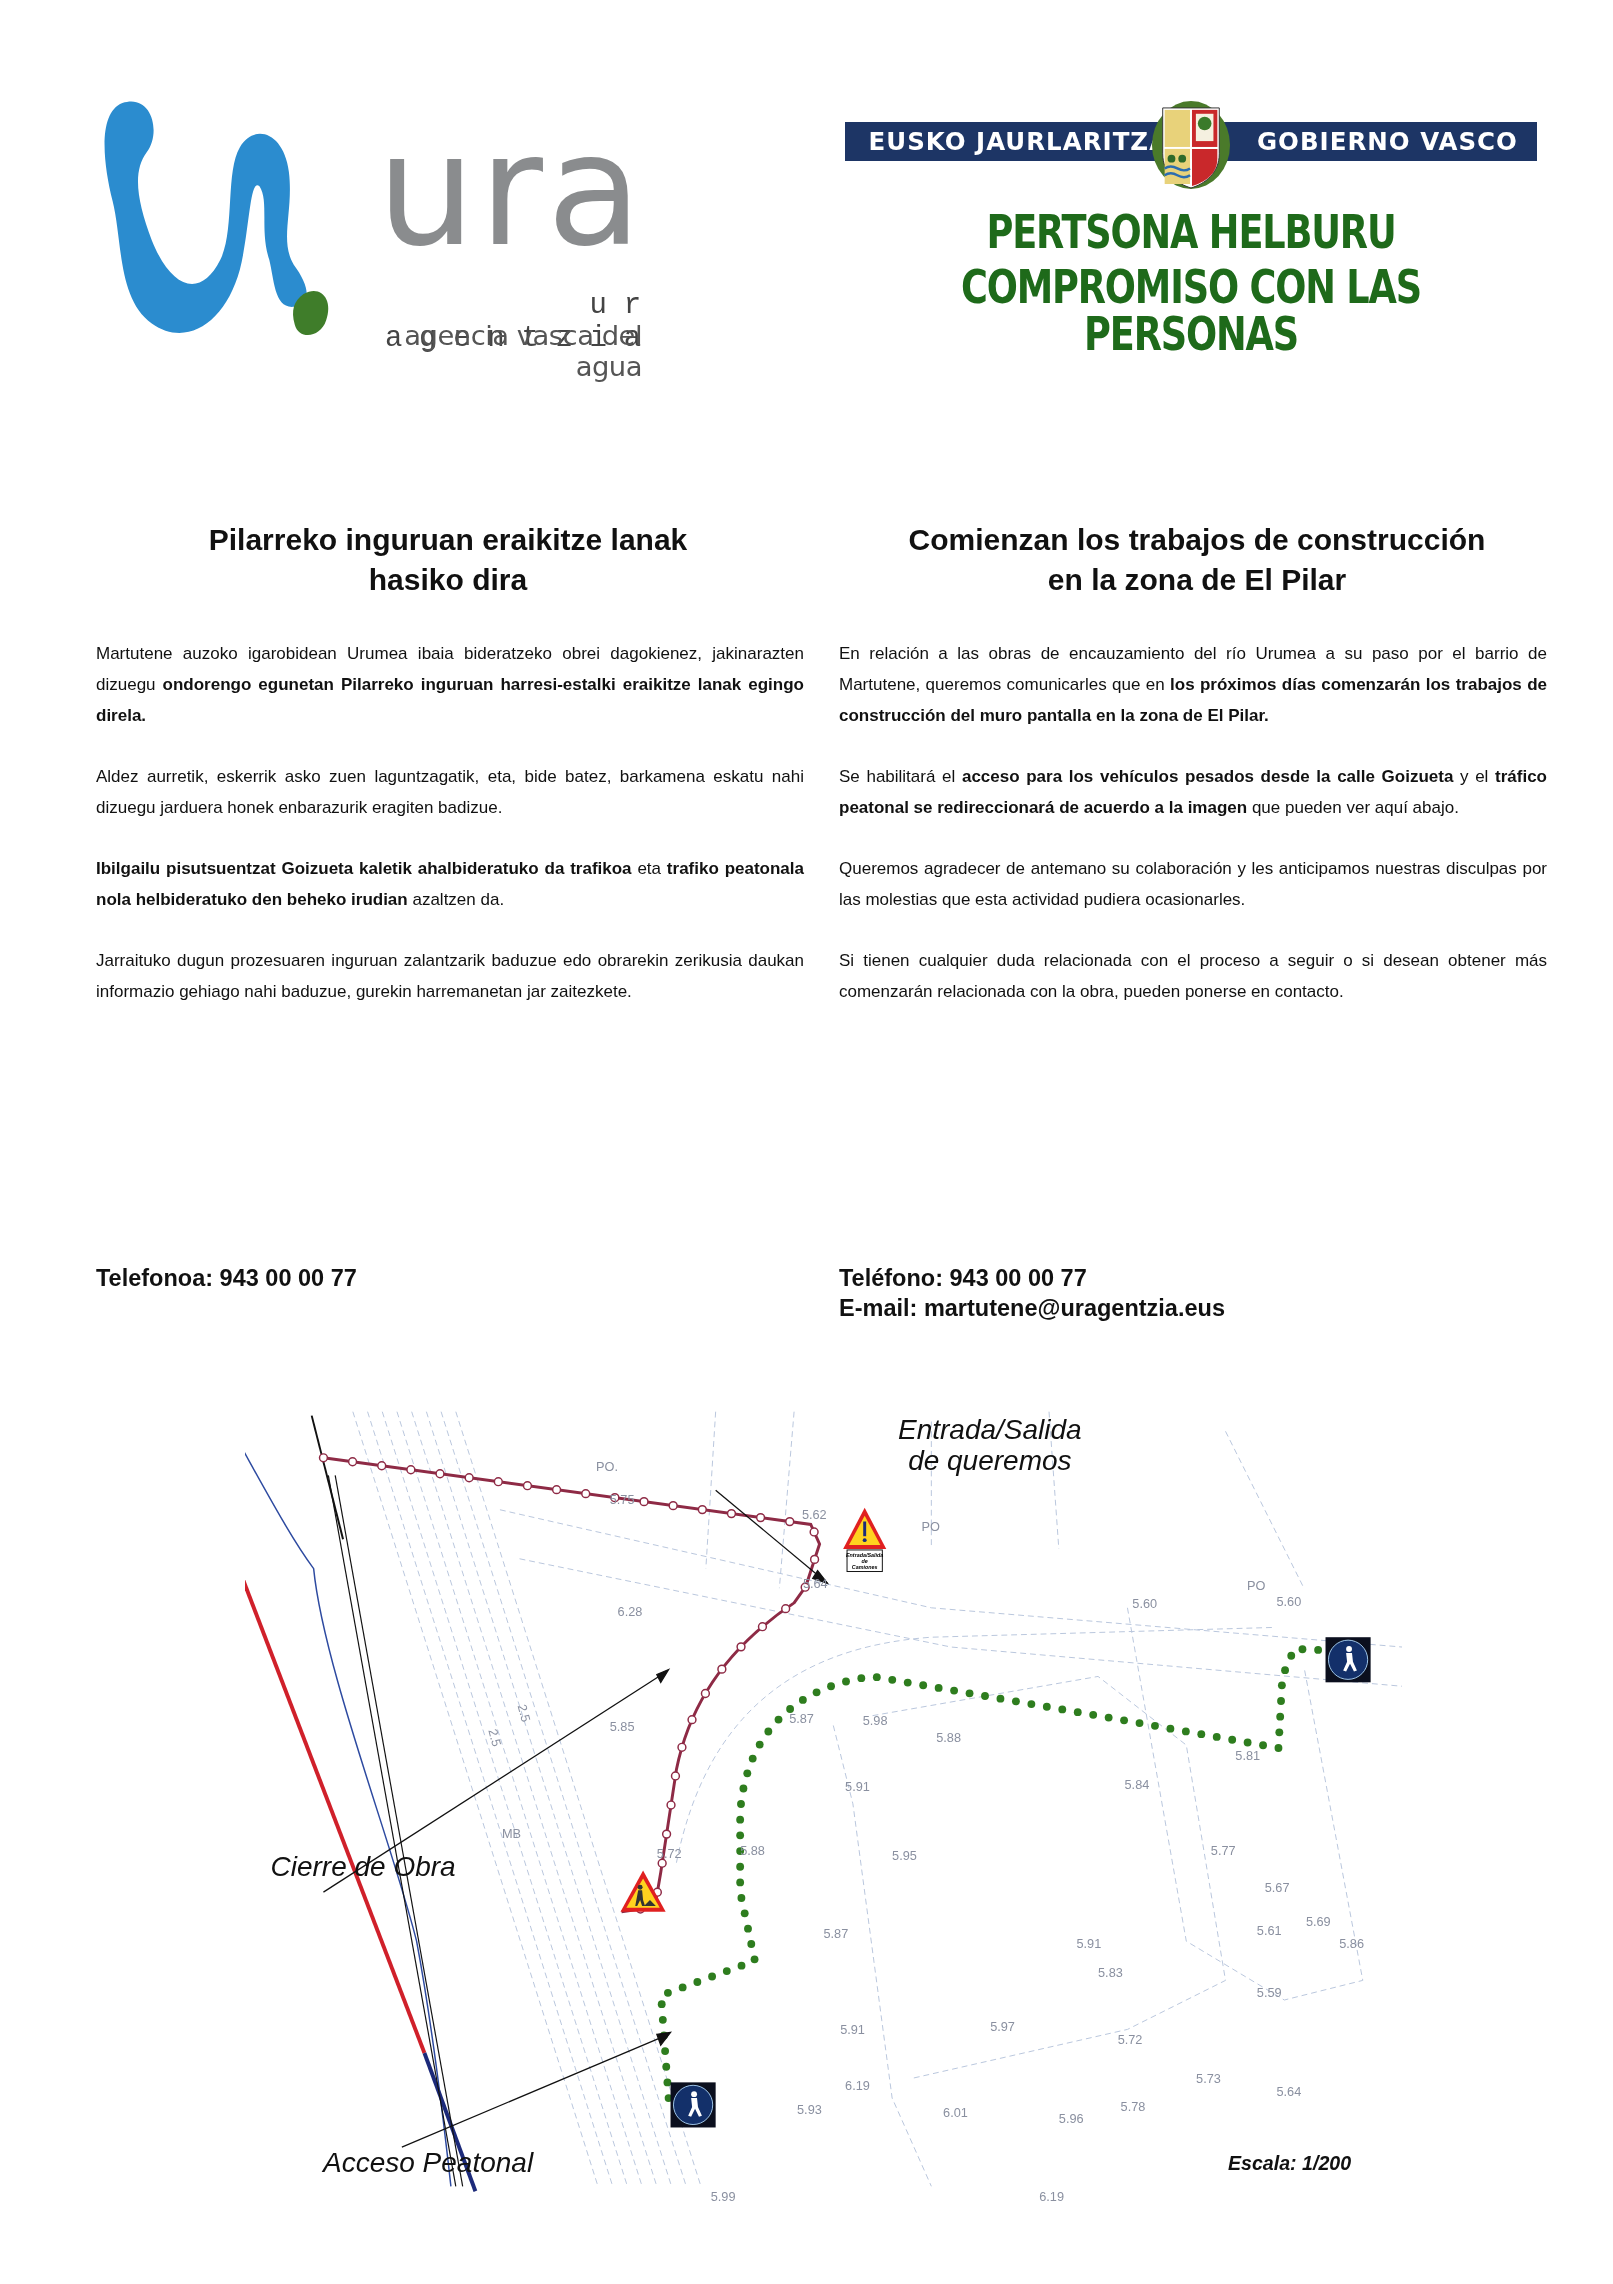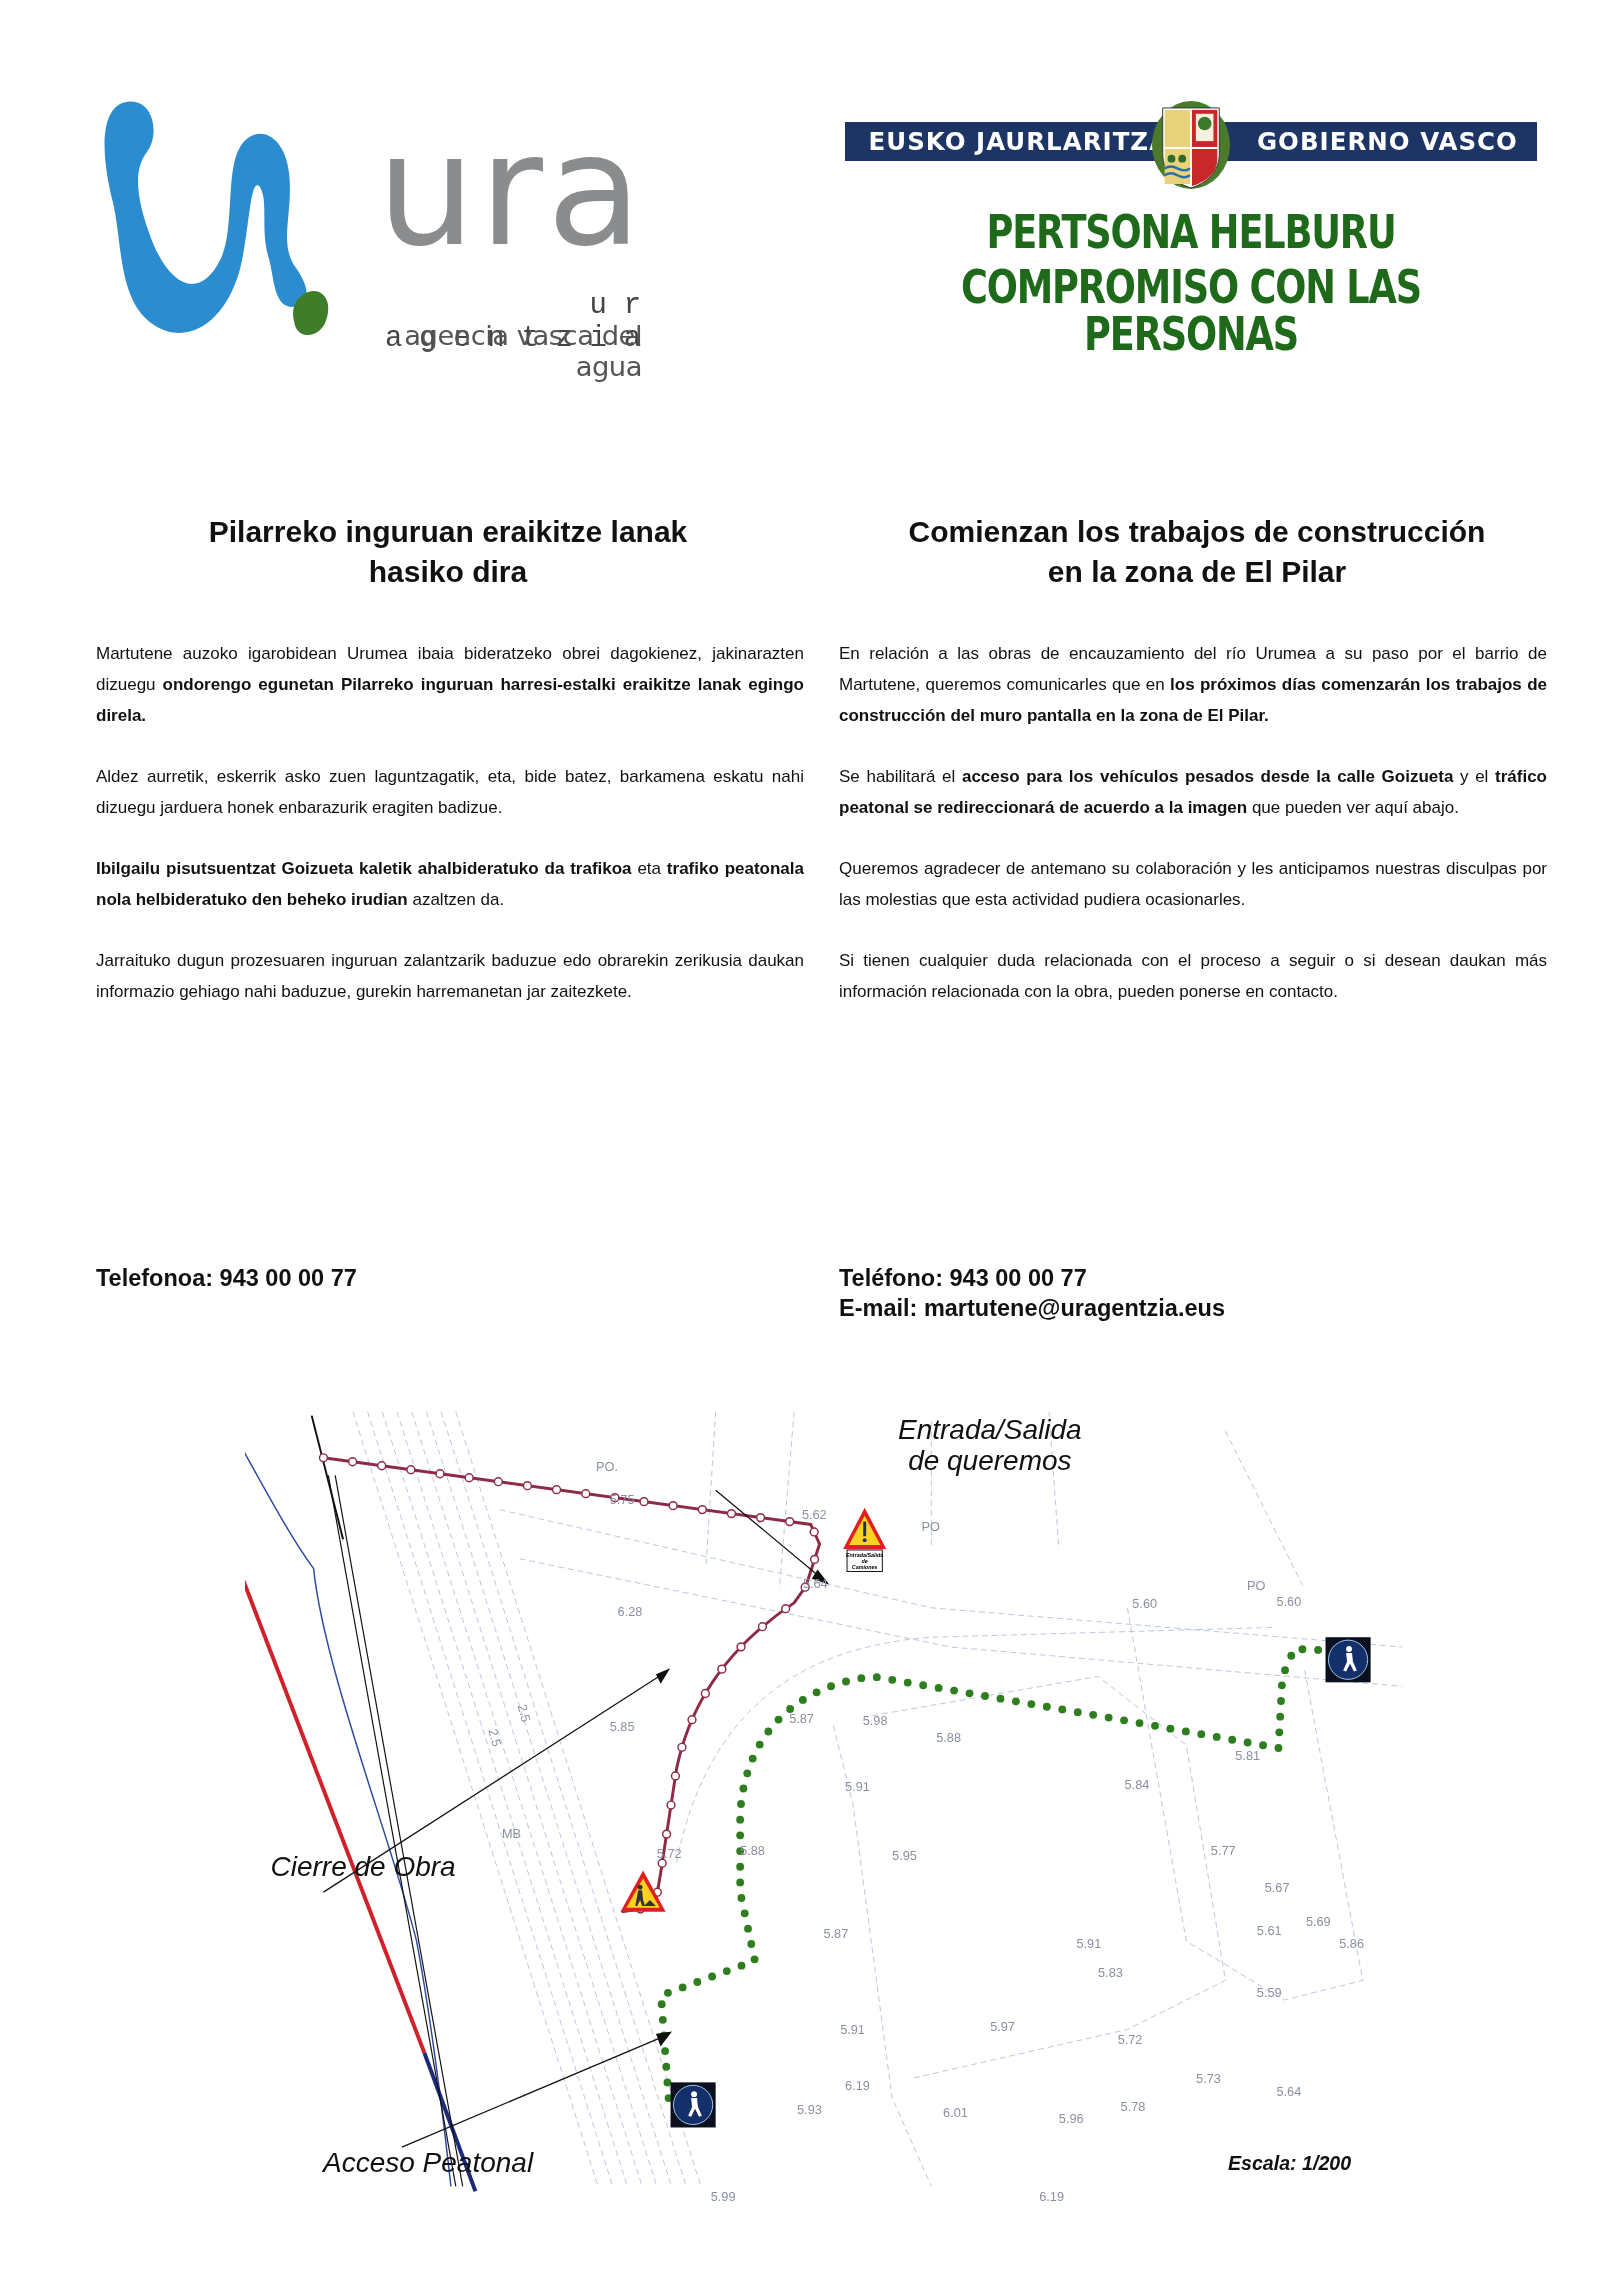--- a/index.html
+++ b/index.html
@@ -20,21 +20,21 @@
   #gv-banner { left: 845px; top: 122px; width: 692px; height: 39px; background: #1d3565; }
   .gv-text { position: absolute; top: 4.9px; color: #fff; font-size: 24.5px; font-weight: bold;
              letter-spacing: 1px; font-family: "DejaVu Sans", sans-serif; }
   #gv-shield { left: 1151px; top: 100px; width: 80px; height: 90px; }
   .slogan { position: absolute; left: 845px; width: 692px; text-align: center; color: #1e6a1a;
             font-weight: bold; font-size: 47px; letter-spacing: -1.5px; transform: scaleX(0.78);
             font-family: "DejaVu Sans", sans-serif; line-height: 1; }
 
   
   .title { position: absolute; width: 686px; text-align: center; font-weight: bold;
-           font-size: 30px; line-height: 40px; }
+           font-size: 30px; line-height: 40px; margin-top: 8px; }
   .col { position: absolute; width: 708px; font-size: 17px; line-height: 31px;
          text-align: justify; }
   .col p { margin: 0 0 30px 0; }
   .col b { font-weight: bold; }
   .contact { position: absolute; font-size: 23.5px; font-weight: bold; line-height: 30px; margin-top: 38px; }
 
   
   #map { left: 245px; top: 1392px; width: 1157px; height: 814px; }
   .map-label { position: absolute; font-style: italic; font-size: 28px; color: #111; white-space: nowrap; }
   .map-val { font-size: 13px; fill: #8a90a0; font-family: "Liberation Sans", sans-serif; }
@@ -87,21 +87,21 @@
 </div>
 
 <div class="title" style="left:849px; top:512px; width:696px">
   <div>Comienzan los trabajos de construcción</div>
   <div>en la zona de El Pilar</div>
 </div>
 <div class="col" style="left:839px; top:638px">
   <p><span>En relación a las obras de encauzamiento del río Urumea a su paso por el barrio de Martutene, queremos comunicarles que en </span><b>los próximos días comenzarán los trabajos de construcción del muro pantalla en la zona de El Pilar.</b></p>
   <p><span>Se habilitará el </span><b>acceso para los vehículos pesados desde la calle Goizueta</b><span> y el </span><b>tráfico peatonal se redireccionará de acuerdo a la imagen</b><span> que pueden ver aquí abajo.</span></p>
   <p>Queremos agradecer de antemano su colaboración y les anticipamos nuestras disculpas por las molestias que esta actividad pudiera ocasionarles.</p>
-  <p>Si tienen cualquier duda relacionada con el proceso a seguir o si desean daukan más información relacionada con la obra, pueden ponerse en contacto.</p>
+  <p>Si tienen cualquier duda relacionada con el proceso a seguir o si desean obtener más comenzarán relacionada con la obra, pueden ponerse en contacto.</p>
 </div>
 <div class="contact" style="left:839px; top:1225px">
   <div>Teléfono: 943 00 00 77</div>
   <div>E-mail: martutene@uragentzia.eus</div>
 </div>
 
 <div id="map" class="abs">
   <svg class="abs" style="left:0;top:0" width="1157" height="814" viewBox="0 0 1180 830">
 
     <g stroke="#b9c6dc" stroke-width="1" fill="none" stroke-dasharray="6,4">

